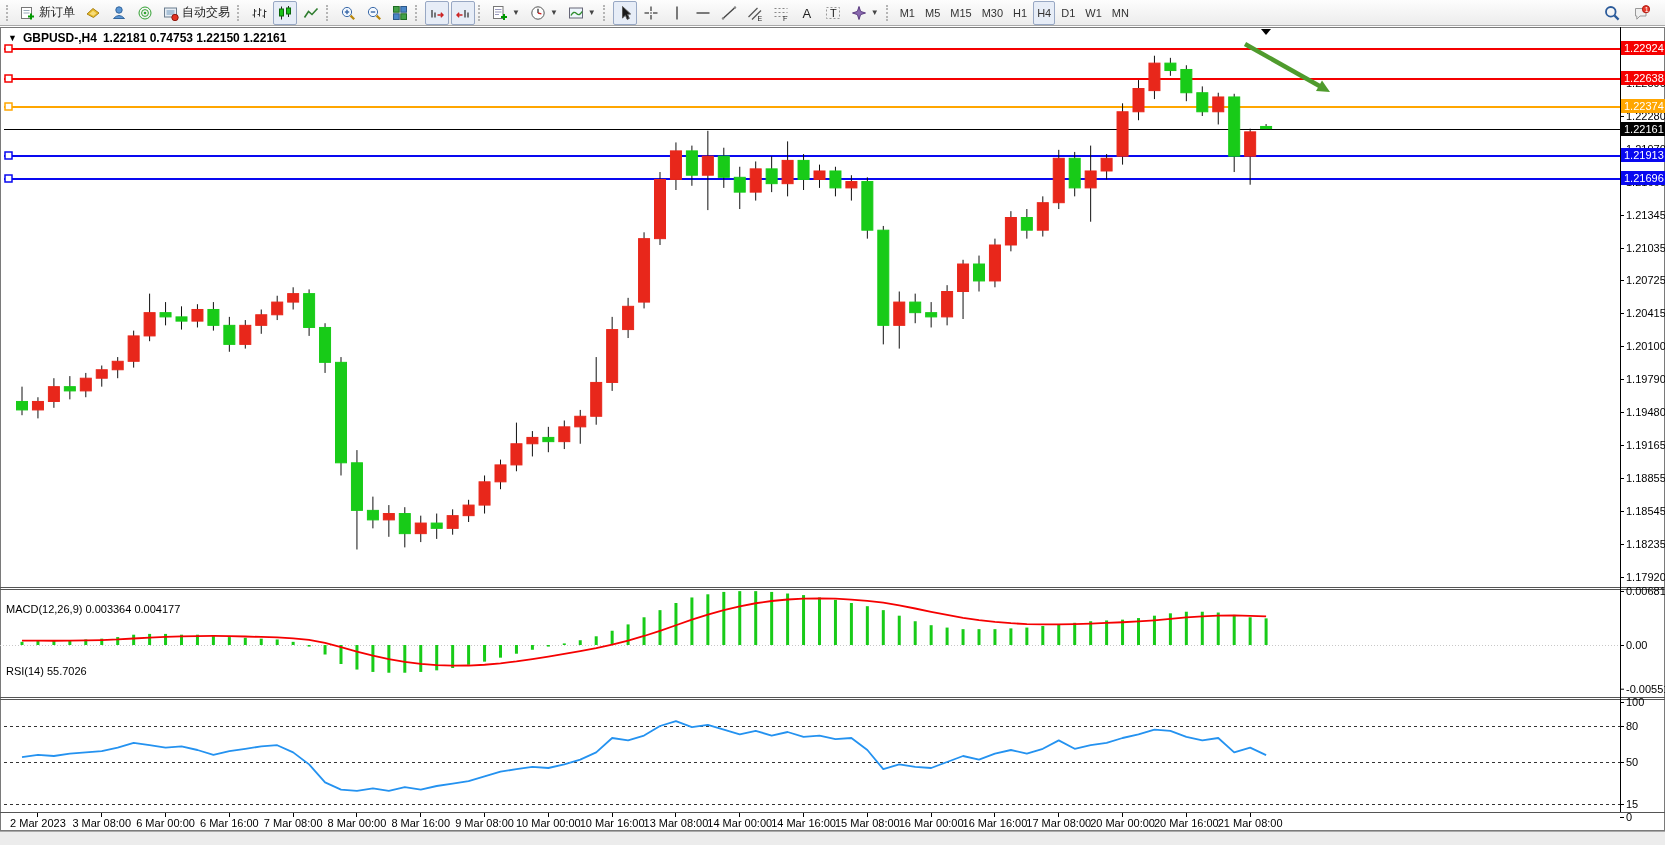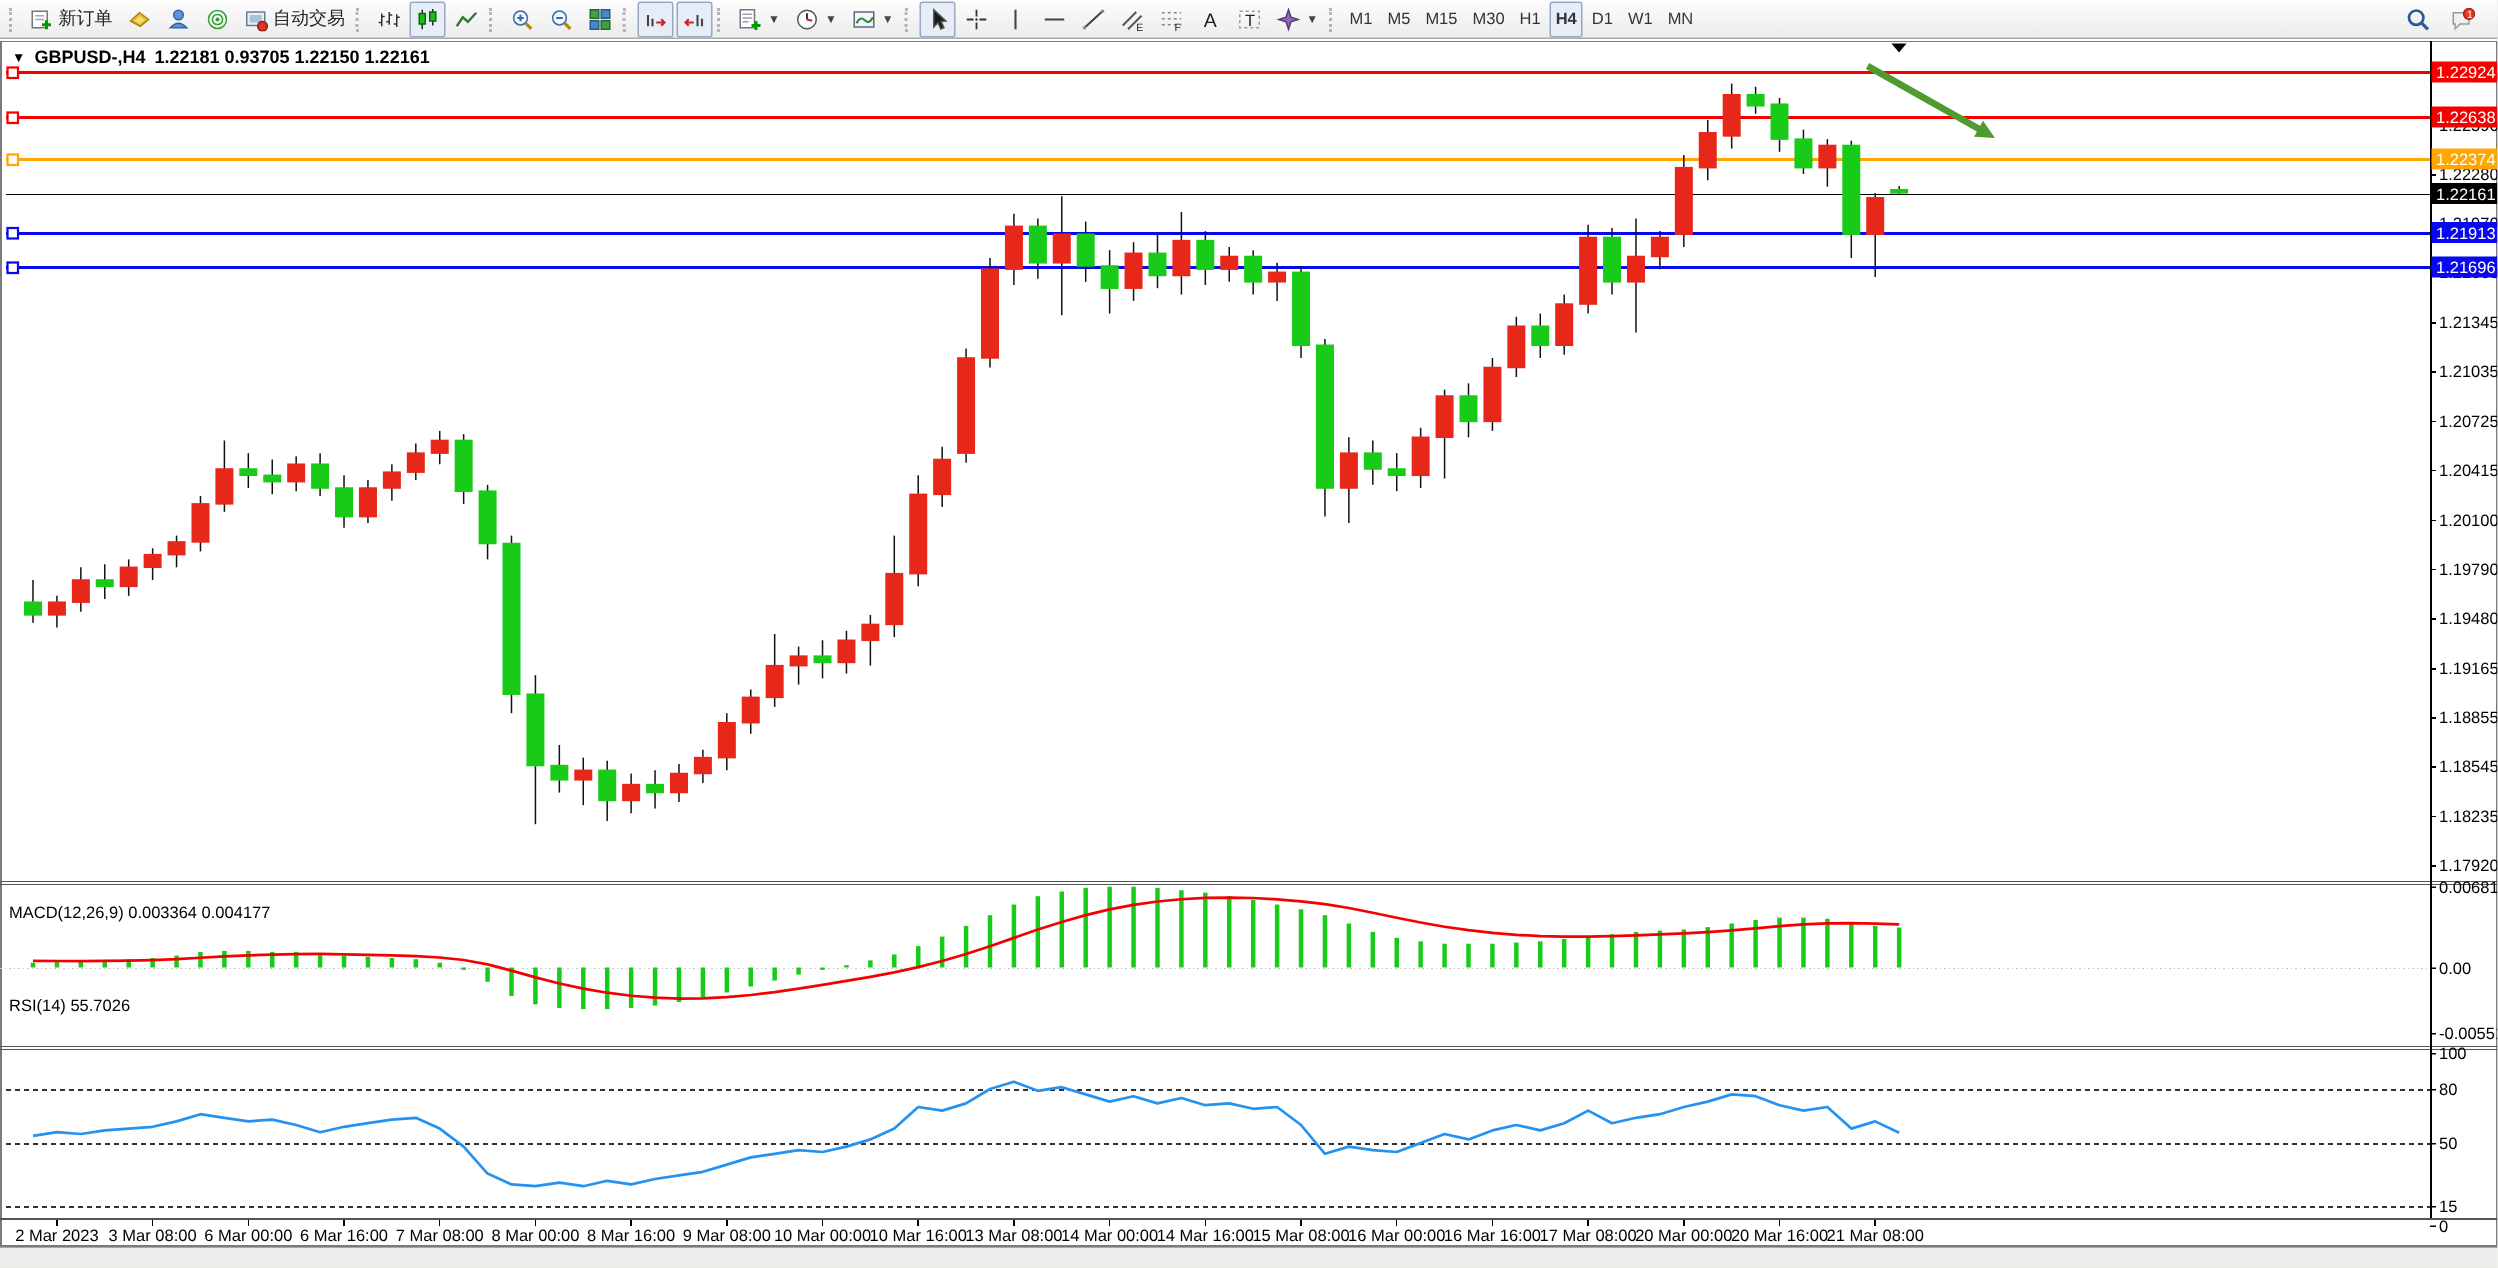--- a/index.html
+++ b/index.html
@@ -4,21 +4,21 @@
 <style>
   html,body{margin:0;padding:0;background:#d4d0c8;font-family:"Liberation Sans",sans-serif;}
   #app{position:relative;width:1665px;height:845px;background:#fff;overflow:hidden;padding-left:32px;}
   
   #toolbar{position:absolute;left:0;top:0;width:1665px;height:26px;
     background:linear-gradient(#fdfdfd,#ececec);border-bottom:1px solid #a8a8a8;
     display:flex;align-items:center;padding:0 4px;box-sizing:border-box;z-index:5;}
   .grip{width:3px;height:16px;border-left:2px dotted #b5b5b5;margin:0 4px 0 2px;}
   .tb-btn{display:flex;align-items:center;gap:3px;height:20px;padding:1px 3px;margin:0 1px;
     border:1px solid transparent;border-radius:2px;font-size:12px;color:#222;cursor:default;}
-  .tb-btn.active{border:1px solid #98a8c4;background:#e7edf7;font-weight:bold;}
+  .tb-btn.active{border:1px solid #98a8c4;background:#e7edf7;}
   .tb-btn .lbl{white-space:nowrap;}
   .tb-btn .dd{font-size:8px;color:#444;margin-left:1px;}
   .tf .lbl{font-size:11px;color:#333;text-align:center;}
   #tb-right{margin-left:auto;display:flex;align-items:center;gap:4px;padding-right:6px;}
   
   .ovl{position:absolute;z-index:4;font-size:11px;color:#000;white-space:pre;}
   #chart-title{left:8px;top:31px;font-size:12px;font-weight:bold;display:flex;gap:6px;align-items:center;}
   #chart-title .tri{font-size:9px;}
   #macd-label{left:6px;top:591px;margin-top:12px;}
   #rsi-label{left:6px;top:665px;}
@@ -661,18 +661,18 @@
         <line x1="1186.35" y1="813" x2="1186.35" y2="817" stroke="#000" shape-rendering="crispEdges"></line>
         <text x="1186.35" y="827" text-anchor="middle" fill="#000">20 Mar 16:00</text>
         <line x1="1250.1499999999999" y1="813" x2="1250.1499999999999" y2="817" stroke="#000" shape-rendering="crispEdges"></line>
         <text x="1250.1499999999999" y="827" text-anchor="middle" fill="#000">21 Mar 08:00</text>
       </g>
     </svg>
 
   <div class="ovl" id="chart-title">
     <span class="tri">▼</span>
     <span>GBPUSD-,H4</span>
-    <span>1.22181 0.93705 1.22150 1.22161</span>
+    <span>1.22181 0.74753 1.22150 1.22161</span>
   </div>
   <div class="ovl" id="macd-label">MACD(12,26,9) 0.003364 0.004177</div>
   <div class="ovl" id="rsi-label">RSI(14) 55.7026</div>
 
 </div>
 
 </body></html>

